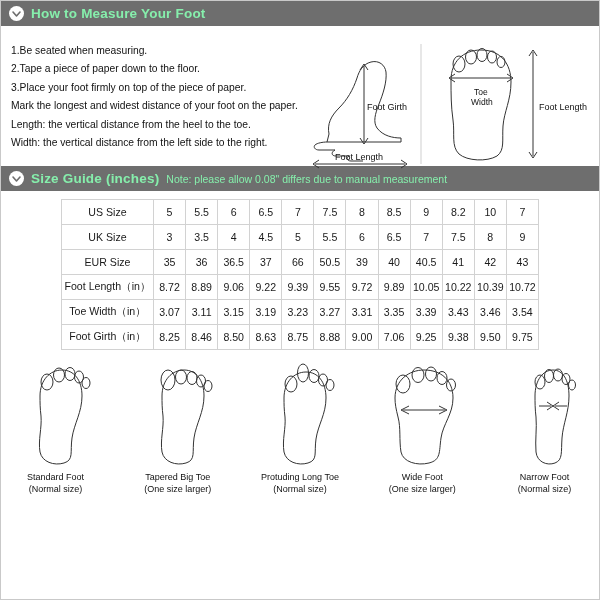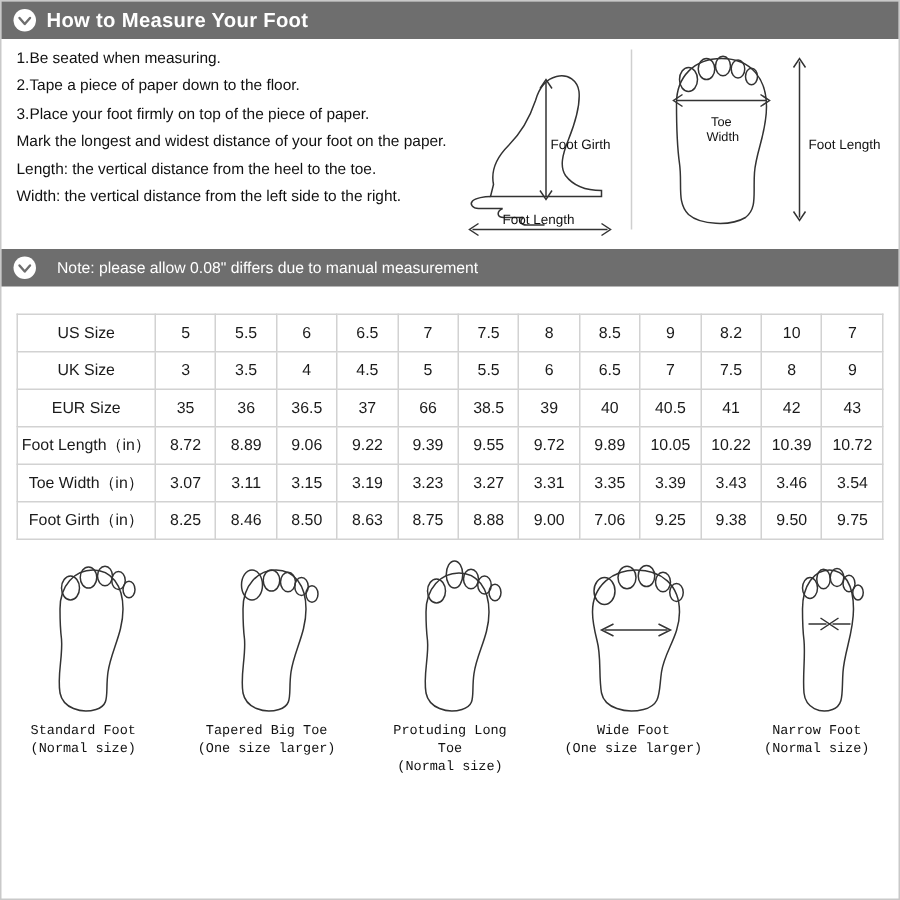--- a/index.html
+++ b/index.html
@@ -14,21 +14,21 @@
   .page {
     width: 600px; height: 600px;
     position: relative;
     border: 1px solid #c9c9c9;
     background: #ffffff;
   }
 
   
   .sec-head {
     background: #6e6e6e;
-    color: #ffffff;
+    color: #86efac;
     display: flex;
     align-items: center;
     padding: 0 8px;
     height: 25px;
   }
   .sec-head .chev {
     width: 15px; height: 15px;
     border-radius: 50%;
     background: #ffffff;
     color: #6e6e6e;
@@ -48,42 +48,42 @@
   .sec-head .note {
     font-size: 10.5px;
     font-weight: normal;
     margin-left: 7px;
     white-space: nowrap;
   }
 
   
   .measure-wrap {
     display: flex;
-    padding: 1px 0 4px 0;
+    padding: 12px 0 4px 0;
     height: 140px;
   }
   .measure-steps {
     width: 300px;
     padding: 4px 0 0 10px;
     font-size: 10.3px;
     line-height: 18.4px;
     color: #111;
   }
   .measure-steps div { white-space: nowrap; }
   .measure-art {
     flex: 1;
     position: relative;
   }
   .measure-art svg { display: block; }
 
   
   .tbl {
     border-collapse: collapse;
-    width: 578px;
-    margin: 18px auto 6px auto;
+    width: 478px;
+    margin: 8px auto 6px auto;
     table-layout: fixed;
   }
   .tbl td {
     border: 1px solid #d2d2d2;
     height: 25px;
     text-align: center;
     font-size: 10.6px;
     color: #1a1a1a;
   }
   .tbl td.rowhead {
@@ -105,21 +105,20 @@
     flex-direction: column;
     align-items: center;
   }
   .shape .art { height: 105px; display: flex; align-items: flex-end; }
   .shape .lbl {
     text-align: center;
     font-size: 9px;
     line-height: 12px;
     margin-top: 4px;
     color: #111;
-    font-family: Liberation Mono, monospace;
   }
   .shape .lbl .sub { display: block; }
 </style>
 </head>
 <body>
 
 <div class="page">
 
   <div class="sec-head">
     <span class="chev">
@@ -190,20 +189,21 @@
       </svg>
     </div>
   </div>
 
   <div class="sec-head">
     <span class="chev">
       <svg width="15" height="15" viewBox="0 0 15 15">
           <path d="M4 6 L7.5 10 L11 6" fill="none" stroke="#6e6e6e" stroke-width="1.6" stroke-linecap="round" stroke-linejoin="round"></path>
         </svg>
     </span>
+    <span class="title">Size Guide (inches)</span>
     <span class="note">Note: please allow 0.08" differs due to manual measurement</span>
   </div>
 
   <table class="tbl">
     <tbody id="size-table-body">
         <tr>
           <td class="rowhead">US Size</td>
           <td>5</td>
           <td>5.5</td>
           <td>6</td>
@@ -232,21 +232,21 @@
           <td>8</td>
           <td>9</td>
         </tr>
         <tr>
           <td class="rowhead">EUR Size</td>
           <td>35</td>
           <td>36</td>
           <td>36.5</td>
           <td>37</td>
           <td>66</td>
-          <td>38.5</td>
+          <td>50.5</td>
           <td>39</td>
           <td>40</td>
           <td>40.5</td>
           <td>41</td>
           <td>42</td>
           <td>43</td>
         </tr>
         <tr>
           <td class="rowhead">Foot Length（in）</td>
           <td>8.72</td>

